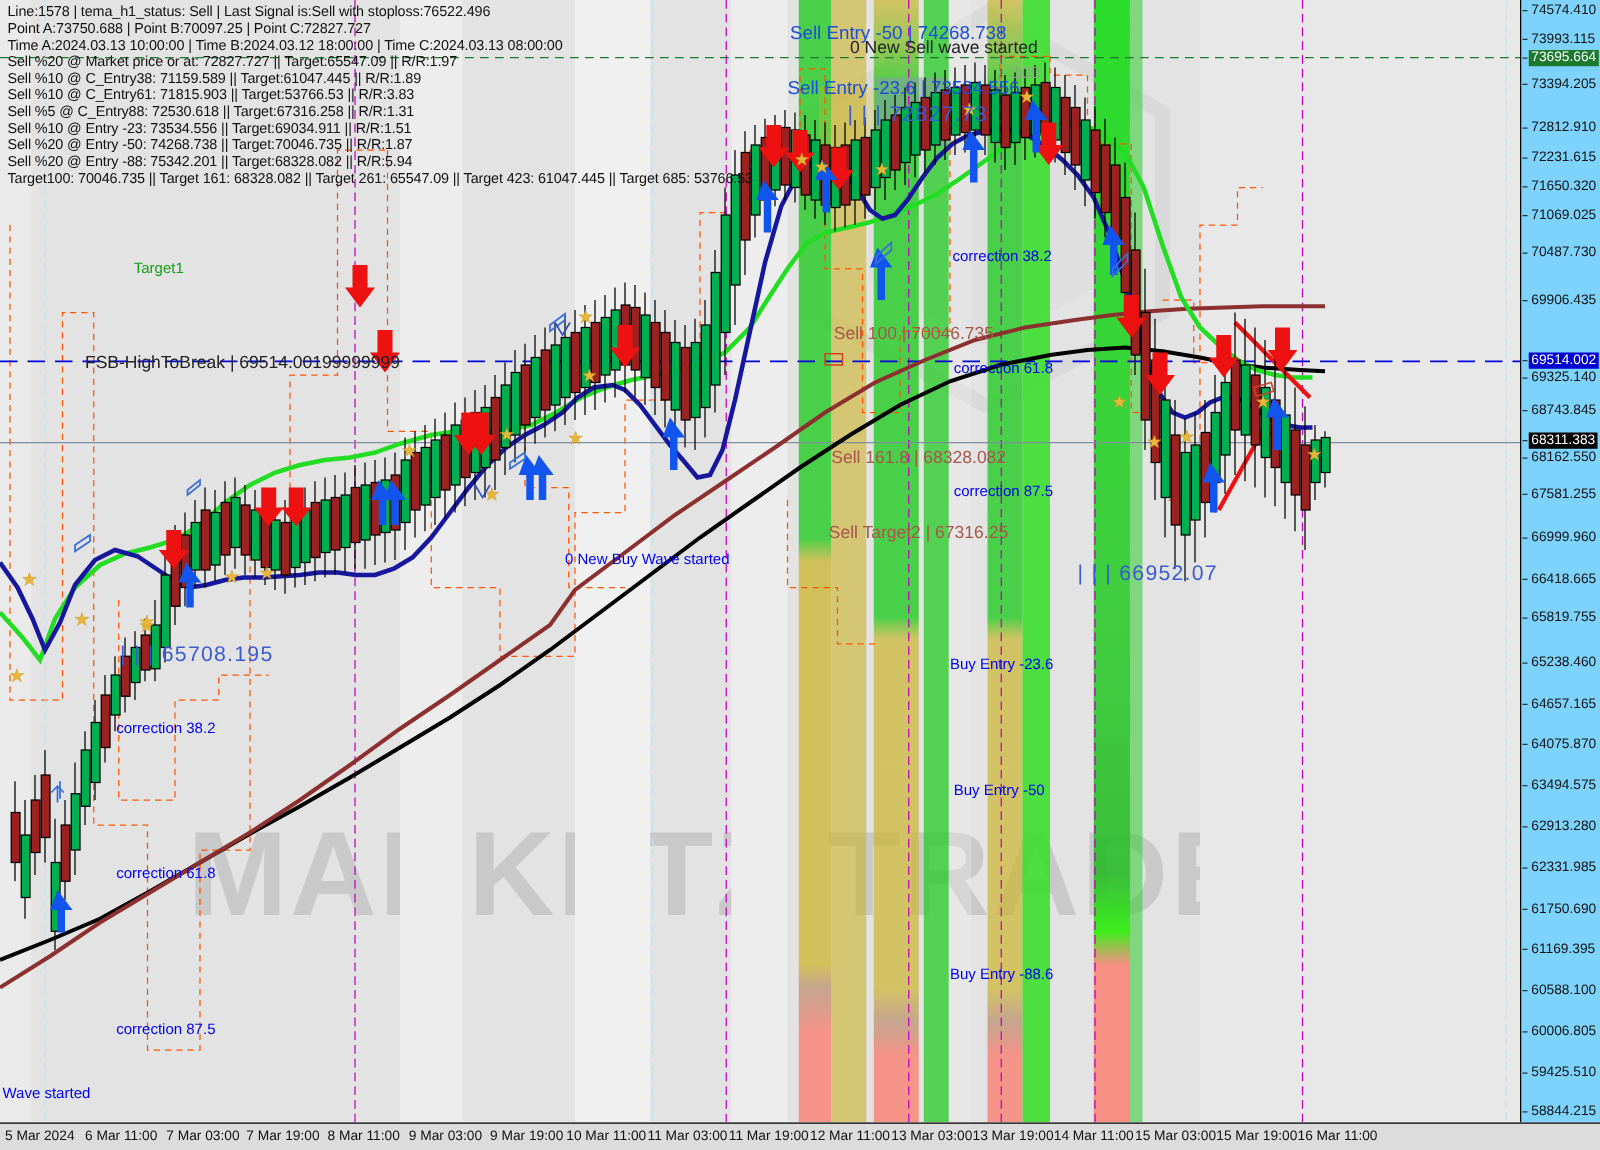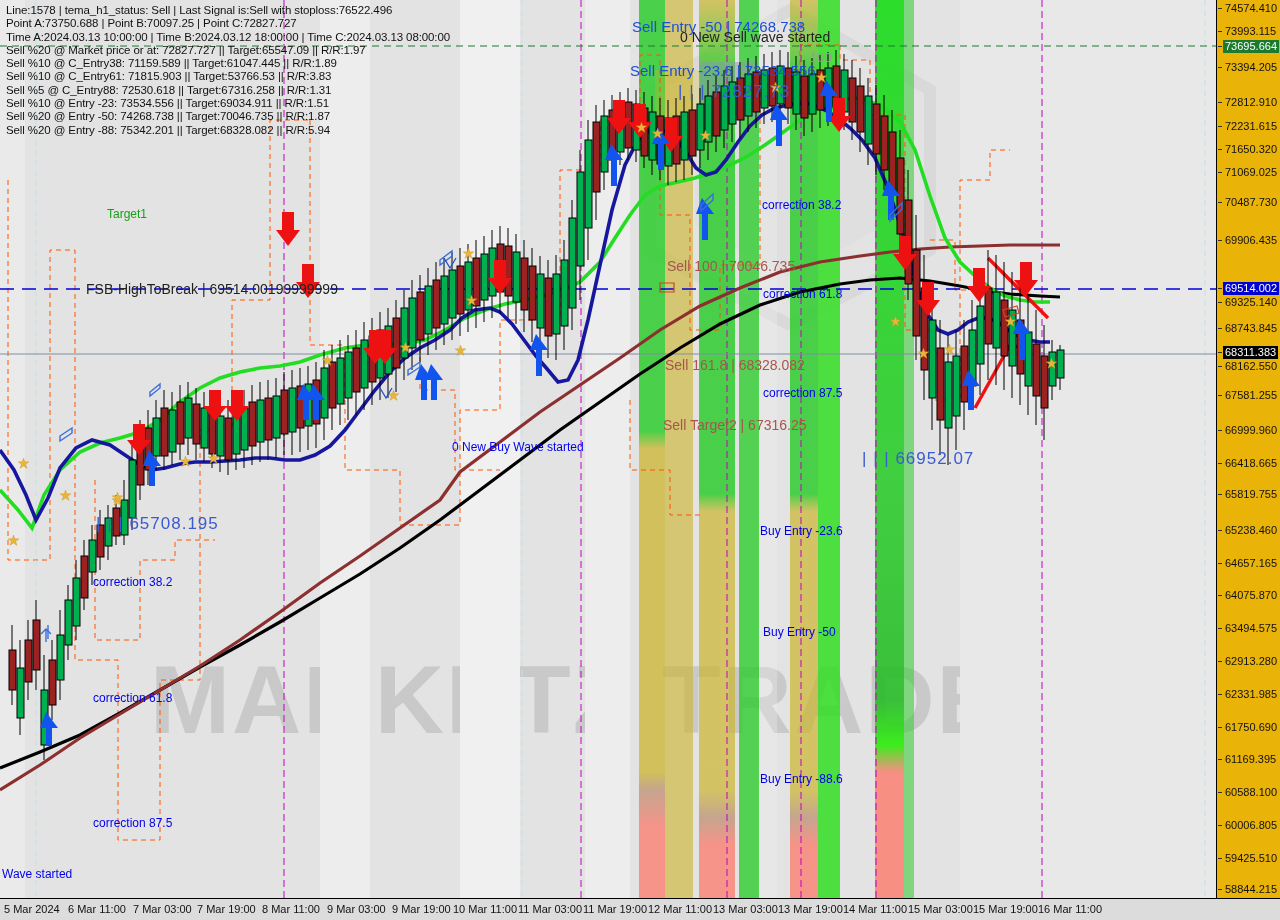--- a/index.html
+++ b/index.html
@@ -16,21 +16,21 @@
       user-select:none;}
   .wm-logo{position:absolute;left:640px;top:0px;width:300px;height:330px;opacity:.45;}
 
   
   #header{position:absolute;left:6px;top:4px;z-index:40;font-size:11.5px;color:#111;
           line-height:13.3px;white-space:nowrap;font-family:"Liberation Sans",sans-serif;}
   #header .sym{font-size:12px;padding-left:14px;}
   #header div{letter-spacing:-0.1px;}
 
   
-  #pscale{position:absolute;left:1216px;top:0;width:64px;height:898px;background:#eab308;
+  #pscale{position:absolute;left:1216px;top:0;width:64px;height:898px;background:#7dd3fc;
           border-left:1px solid #000;}
   .ptick{position:absolute;left:0;width:64px;height:13px;font-size:11px;color:#111;
          line-height:13px;white-space:nowrap;}
   .ptick i{position:absolute;left:1px;top:6px;width:4px;height:1px;background:#333;}
   .ptick span{position:absolute;left:8px;top:0;}
   .ptick.hl-green span{background:#1b7a2e;color:#fff;padding:0 2px;left:6px;}
   .ptick.hl-blue  span{background:#0000d0;color:#fff;padding:0 2px;left:6px;}
   .ptick.hl-black span{background:#000;color:#fff;padding:0 2px;left:6px;}
 
   
@@ -636,21 +636,21 @@
         <path d="M444,258 l6,10 l6,-10"></path>
         <path d="M380,388 l6,10 l6,-10"></path>
       </g>
       <g stroke="#cc4422" stroke-width="1.2" fill="none">
         <path d="M660,283 l14,0 l0,9 l-14,0 z"></path>
         <path d="M1003,310 l14,-4 l2,7 l-14,4 z"></path>
       </g>
     </svg>
 
     <div class="ann green" style="left:107px;top:207px;">Target1</div>
-    <div class="ann dark" style="left:68px;top:281px;margin-left:18px;">FSB-HighToBreak | 69514.00199999999</div>
+    <div class="ann dark" style="left:68px;top:281px;">FSB-HighToBreak | 69514.00199999999</div>
     <div class="ann bignum" style="left:96px;top:514px;">| | | 65708.195</div>
     <div class="ann blue" style="left:93px;top:575px;">correction 38.2</div>
     <div class="ann blue" style="left:93px;top:691px;">correction 61.8</div>
     <div class="ann blue" style="left:93px;top:816px;">correction 87.5</div>
     <div class="ann blue" style="left:452px;top:440px;">0 New Buy Wave started</div>
     <div class="ann blue" style="left:2px;top:867px;">Wave started</div>
     <div class="ann grey" style="left:632px;top:18px;">Sell Entry -50 | 74268.738</div>
     <div class="ann dark" style="left:680px;top:29px;">0 New Sell wave started</div>
     <div class="ann grey" style="left:630px;top:62px;">Sell Entry -23.6 | 73534.556</div>
     <div class="ann bignum" style="left:678px;top:82px;">| | | 72827.73</div>
@@ -670,20 +670,21 @@
       <div>Line:1578 |  tema_h1_status: Sell |  Last Signal is:Sell with stoploss:76522.496</div>
       <div>Point A:73750.688 |  Point B:70097.25 |  Point C:72827.727</div>
       <div>Time A:2024.03.13 10:00:00 |  Time B:2024.03.12 18:00:00 |  Time C:2024.03.13 08:00:00</div>
       <div>Sell %20 @ Market price or at: 72827.727 ||  Target:65547.09 ||  R/R:1.97</div>
       <div>Sell %10 @ C_Entry38: 71159.589 ||  Target:61047.445 ||  R/R:1.89</div>
       <div>Sell %10 @ C_Entry61: 71815.903 ||  Target:53766.53 ||  R/R:3.83</div>
       <div>Sell %5 @ C_Entry88: 72530.618 ||  Target:67316.258 ||  R/R:1.31</div>
       <div>Sell %10 @ Entry -23: 73534.556 ||  Target:69034.911 ||  R/R:1.51</div>
       <div>Sell %20 @ Entry -50: 74268.738 ||  Target:70046.735 ||  R/R:1.87</div>
       <div>Sell %20 @ Entry -88: 75342.201 ||  Target:68328.082 ||  R/R:5.94</div>
+      <div>Target100: 70046.735 ||  Target 161: 68328.082 ||  Target 261: 65547.09 ||  Target 423: 61047.445 ||  Target 685: 53766.53</div>
     </div>
   </div>
 
   <div id="pscale">
       <div class="ptick" style="top: 2px;">
         <i></i>
         <span>74574.410</span>
       </div>
       <div class="ptick" style="top: 25px;">
         <i></i>

